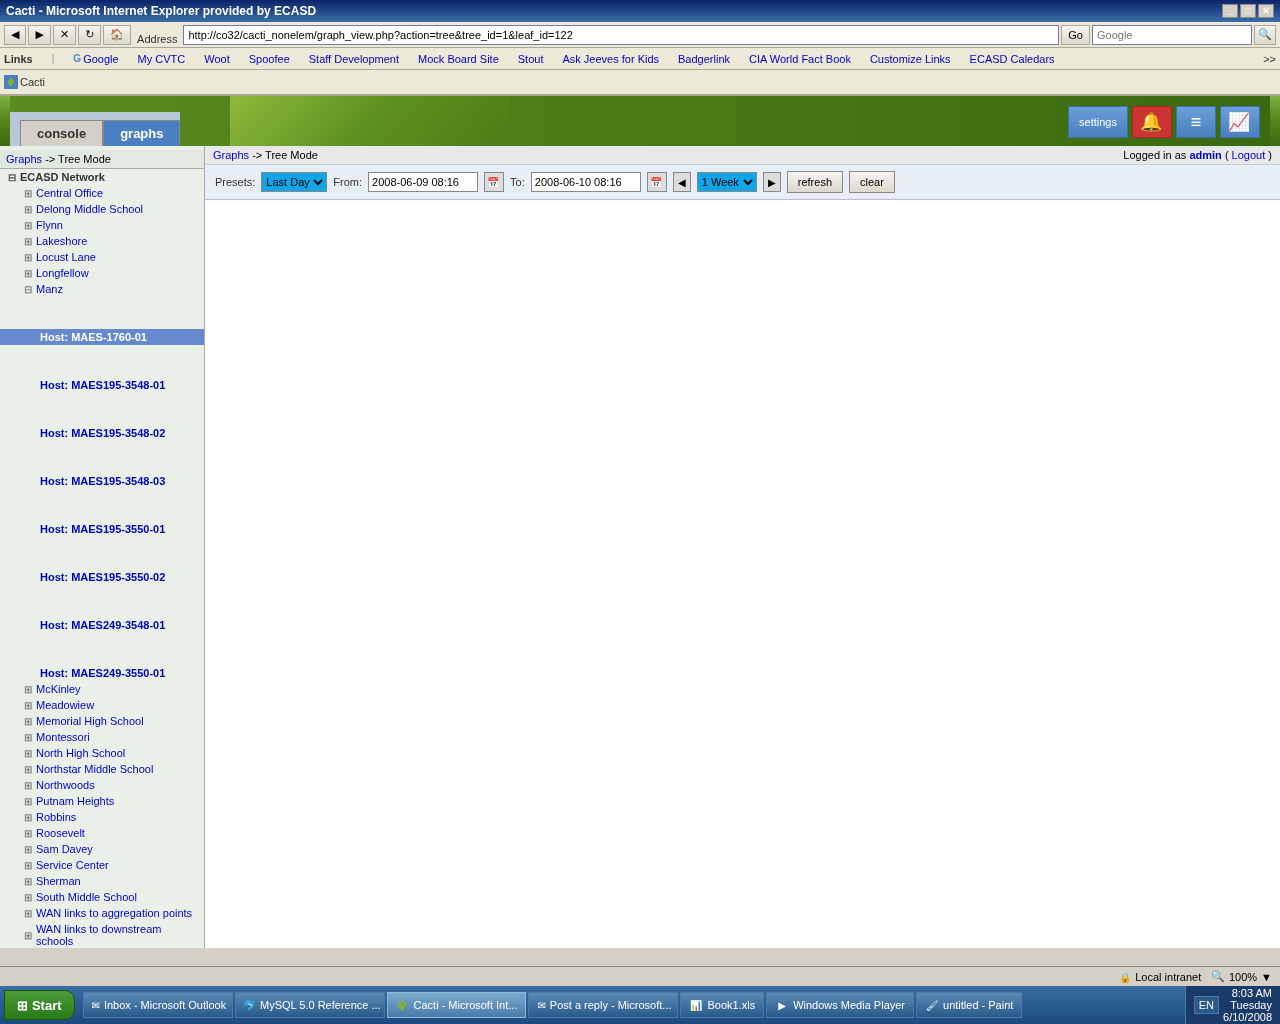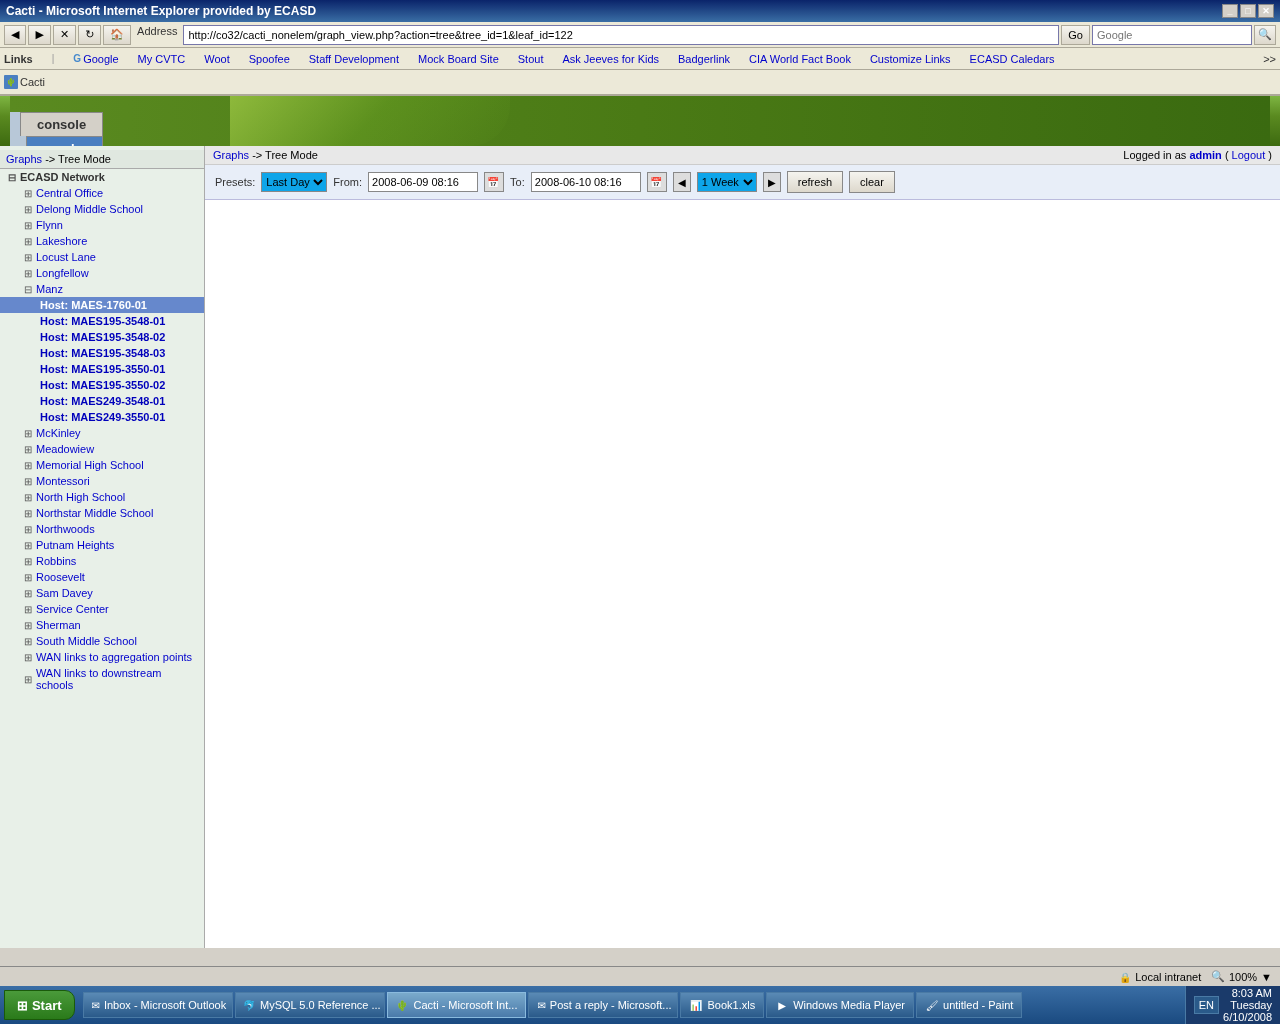--- a/index.html
+++ b/index.html
@@ -41,21 +41,21 @@
     .nav-btn {
       background: linear-gradient(to bottom, #f5f4ef, #ddd8cc);
       border: 1px solid #aca899;
       padding: 2px 6px;
       font-size: 11px;
       cursor: pointer;
       height: 20px;
       display: flex; align-items: center; gap: 2px;
     }
     #address-bar-container {
-      display: flex; align-items: flex-start; flex: 1; gap: 2px;
+      display: flex; align-items: flex-end; flex: 1; gap: 2px;
     }
     #address-label { font-size: 11px; color: #333; padding: 0 4px; }
     #address-bar {
       flex: 1;
       height: 20px;
       border: 1px solid #7777aa;
       padding: 2px 4px;
       font-size: 11px;
       background: white;
     }
@@ -146,21 +146,20 @@
     
     #nav-tabs {
       display: flex;
       align-items: flex-end;
       height: 34px;
       padding-left: 10px;
       background: #b8c8d8;
       position: absolute;
       bottom: 0;
       left: 0;
-      flex-direction: column;
     }
     .nav-tab {
       padding: 4px 16px;
       font-size: 13px;
       font-weight: bold;
       cursor: pointer;
       border: 1px solid #888;
       border-bottom: none;
       height: 26px;
       display: flex; align-items: center;
@@ -190,21 +189,21 @@
       cursor: pointer;
       display: flex;
       align-items: center;
       gap: 2px;
       color: #0000cc;
     }
     .tree-item.selected { background: #6688cc; color: white; }
     .expand-icon { color: #555; font-size: 10px; width: 10px; }
     .tree-level-1 { padding-left: 8px; }
     .tree-level-2 { padding-left: 24px; }
-    .tree-level-3 { padding-left: 40px; }
+    .tree-level-3 { padding-left: 40px; margin-top: 32px; }
     .host-item { color: #0000bb; font-weight: bold; }
     .host-item.selected { background: #6688cc; color: white; }
 
     
     #main-panel {
       flex: 1;
       background: white;
       overflow: auto;
     }
 
@@ -422,20 +421,26 @@
 
       <div id="nav-tabs">
         <div class="nav-tab inactive">
           <span>console</span>
         </div>
         <div class="nav-tab active">
           <span>graphs</span>
         </div>
       </div>
 
+      <div id="header-right-btns" style="position:absolute;right:10px;top:10px;display:flex;gap:4px;">
+        <button id="settings-btn" class="header-btn" style="background:linear-gradient(to bottom,#6a9fd8,#4a7fc1);color:white;font-size:11px;width:auto;padding:0 10px;border:1px solid #3a6fa8;">settings</button>
+        <button class="header-btn" id="bell-btn" style="background:#cc3333;color:white;border:1px solid #aa2222;">🔔</button>
+        <button class="header-btn" id="menu-btn" style="background:linear-gradient(to bottom,#6a9fd8,#4a7fc1);color:white;border:1px solid #3a6fa8;">≡</button>
+        <button class="header-btn" id="chart-btn" style="background:linear-gradient(to bottom,#6a9fd8,#4a7fc1);color:white;border:1px solid #3a6fa8;">📈</button>
+      </div>
     </div>
   </div>
 
   <div id="page-content" style="height:calc(100% - 50px);">
 
     <div id="sidebar">
 
       <div id="breadcrumb-bar" style="display:flex;justify-content:space-between;align-items:center;padding:3px 6px;background:#e0e8e0;border-bottom:1px solid #aaa;font-size:11px;">
         <span>
           <a style="color:#0000cc;cursor:pointer;">Graphs</a>

